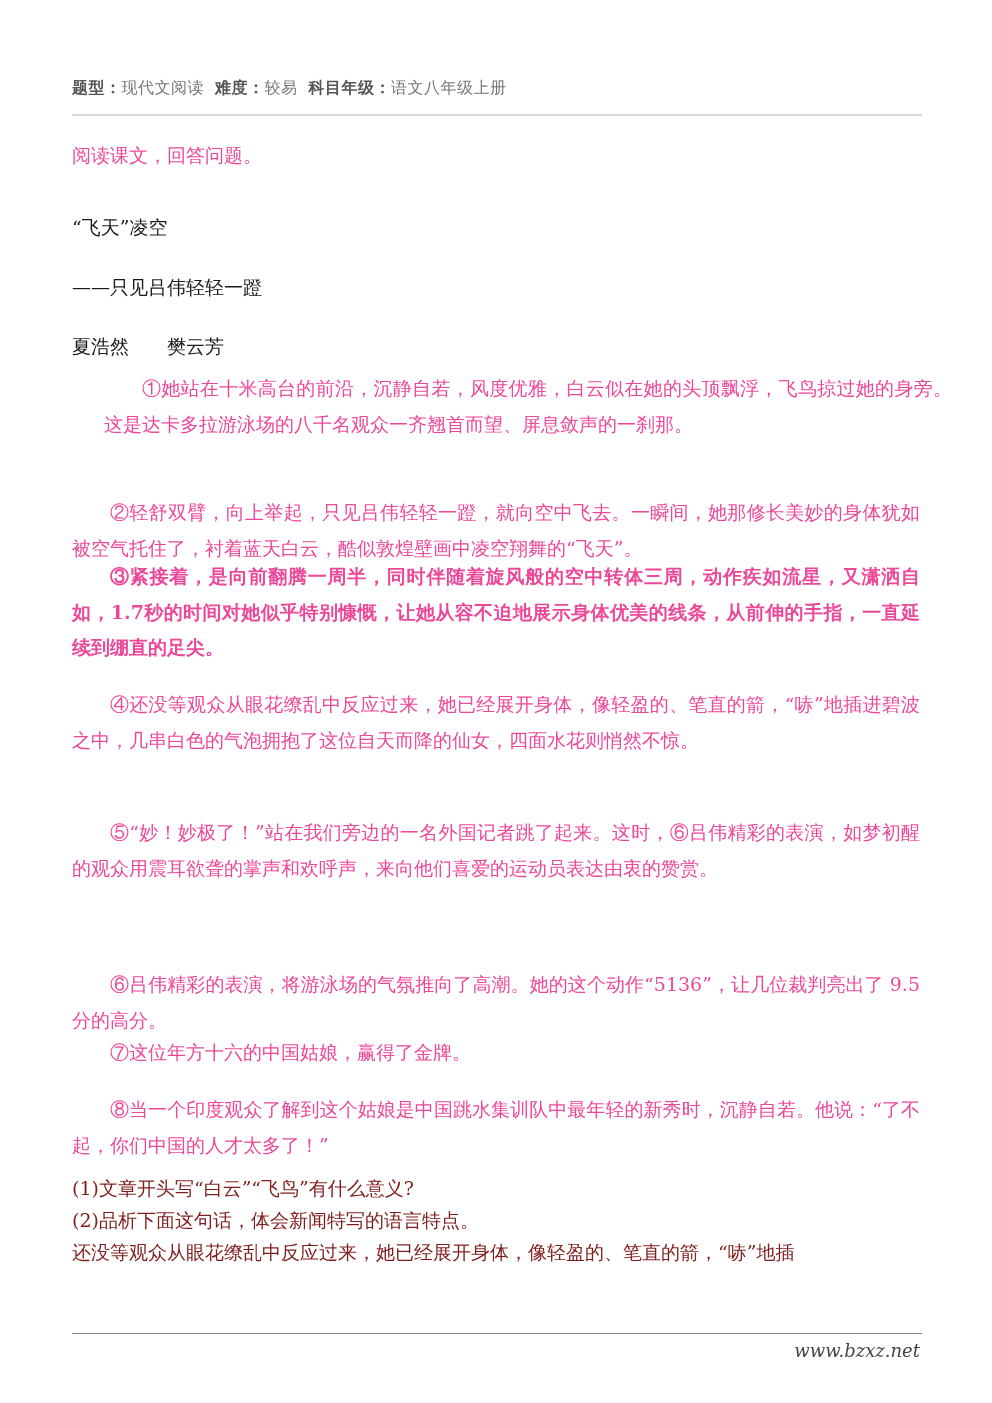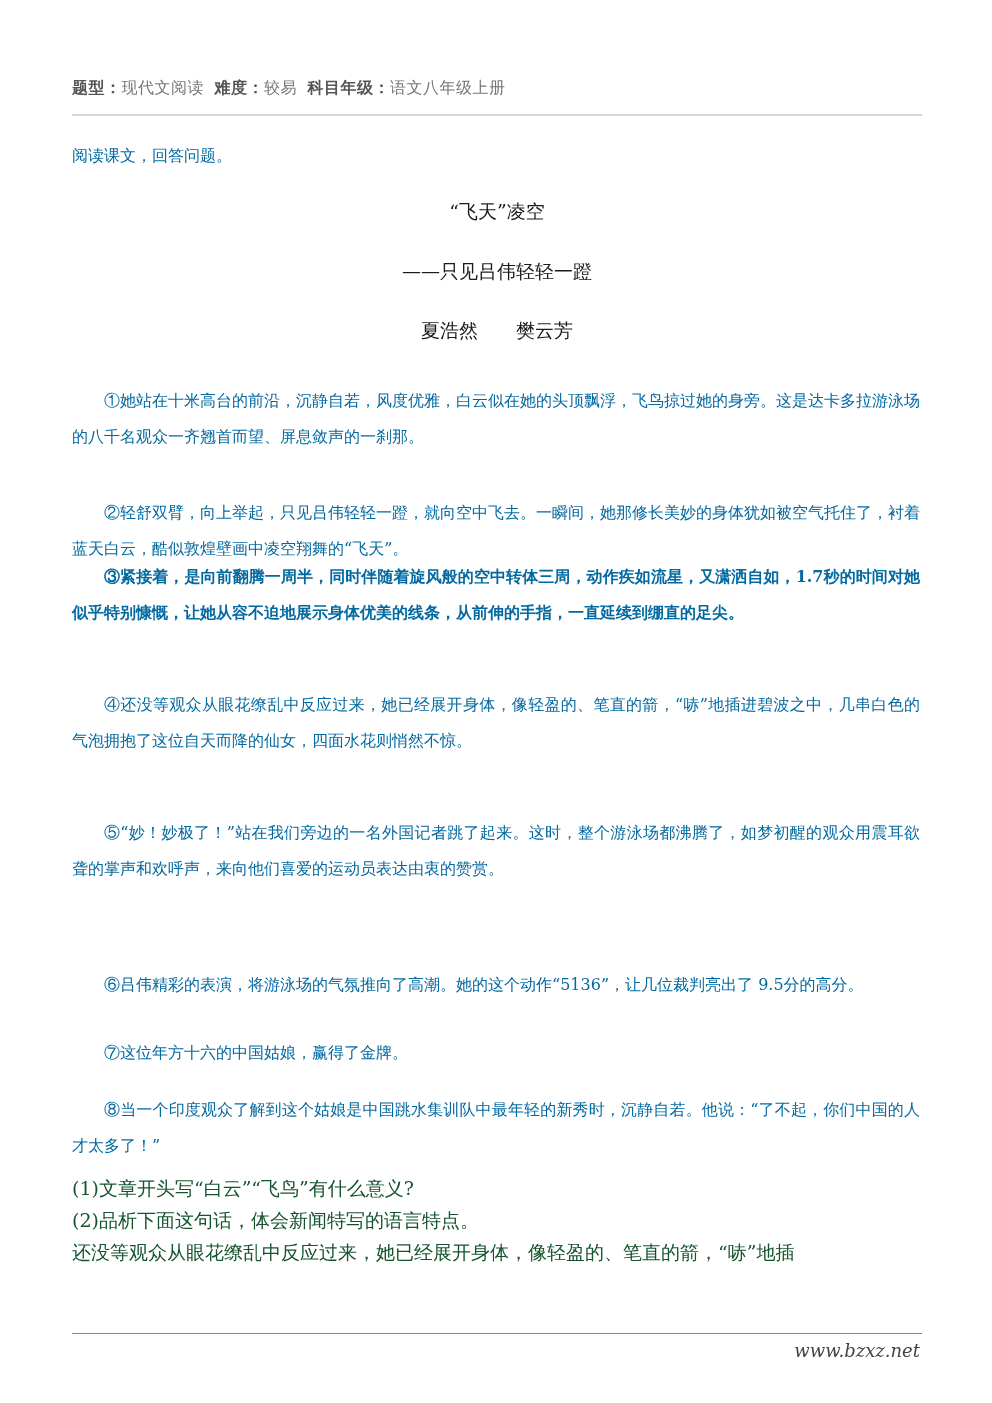--- a/index.html
+++ b/index.html
@@ -1,51 +1,51 @@
 <!DOCTYPE html>
 <html><head>
 <meta charset="utf-8">
 <style>
   html, body { margin: 0; padding: 0; background: #ffffff; }
   body { width: 992px; height: 1403px; position: relative; overflow: hidden;
          font-family: "DejaVu Serif", "Liberation Serif", serif; color: #222; }
   .meta { position: absolute; left: 72px; top: 78px; font-size: 16px; color: #777;
-          font-family: Liberation Serif, serif; letter-spacing: 0.5px; }
+          font-family: Liberation Sans, sans-serif; letter-spacing: 0.5px; }
   .meta b { color: #555; font-weight: bold; }
   .meta .gap { display: inline-block; width: 6px; }
   .hr-top { position: absolute; left: 72px; top: 114px; width: 850px; height: 2px; background: #d8d8d8; }
-  .body-text { position: absolute; left: 72px; width: 848px; font-size: 16px; line-height: 35.5px; color: #0369a1; }
-  .center { position: absolute; left: 72px; width: 850px; text-align: center; font-size: 19px; color: #1a1a1a; }
+  .body-text { position: absolute; left: 72px; width: 848px; font-size: 19px; line-height: 35.5px; color: #ec4899; }
+  .center { position: absolute; left: 72px; width: 850px; font-size: 19px; color: #1a1a1a; margin-top: 16px; }
   .para { text-indent: 2em; text-align: justify; }
-  .q { position: absolute; left: 72px; width: 850px; font-size: 19px; line-height: 32px; color: #14532d; }
+  .q { position: absolute; left: 72px; width: 850px; font-size: 19px; line-height: 32px; color: #7f1d1d; }
   .hr-bottom { position: absolute; left: 72px; top: 1333px; width: 850px; height: 1px; background: #888; }
   .footer { position: absolute; right: 72px; top: 1340px; font-size: 18px; font-style: italic; color: #444;
             font-family: "DejaVu Serif", "Liberation Serif", serif; }
 </style>
 </head>
 <body>
 
 <div class="meta">
   <b>题型：</b><span>现代文阅读</span><span class="gap"></span>
   <b>难度：</b><span>较易</span><span class="gap"></span>
   <b>科目年级：</b><span>语文八年级上册</span>
 </div>
 <div class="hr-top"></div>
 
 <div class="body-text" style="top:138px;">阅读课文，回答问题。</div>
 
 <div class="center" style="top:199px;">“飞天”凌空</div>
 <div class="center" style="top:259px;">——只见吕伟轻轻一蹬</div>
 <div class="center" style="top:318px;">夏浩然　　樊云芳</div>
 
-<div class="body-text para" style="top:383px;">①她站在十米高台的前沿，沉静自若，风度优雅，白云似在她的头顶飘浮，飞鸟掠过她的身旁。这是达卡多拉游泳场的八千名观众一齐翘首而望、屏息敛声的一刹那。</div>
+<div class="body-text para" style="top:371px;margin-left:32px;">①她站在十米高台的前沿，沉静自若，风度优雅，白云似在她的头顶飘浮，飞鸟掠过她的身旁。这是达卡多拉游泳场的八千名观众一齐翘首而望、屏息敛声的一刹那。</div>
 <div class="body-text para" style="top:495px;">②轻舒双臂，向上举起，只见吕伟轻轻一蹬，就向空中飞去。一瞬间，她那修长美妙的身体犹如被空气托住了，衬着蓝天白云，酷似敦煌壁画中凌空翔舞的“飞天”。</div>
 <div class="body-text para" style="top:559px;font-weight:bold;">③紧接着，是向前翻腾一周半，同时伴随着旋风般的空中转体三周，动作疾如流星，又潇洒自如，1.7秒的时间对她似乎特别慷慨，让她从容不迫地展示身体优美的线条，从前伸的手指，一直延续到绷直的足尖。</div>
 <div class="body-text para" style="top:687px;">④还没等观众从眼花缭乱中反应过来，她已经展开身体，像轻盈的、笔直的箭，“哧”地插进碧波之中，几串白色的气泡拥抱了这位自天而降的仙女，四面水花则悄然不惊。</div>
-<div class="body-text para" style="top:815px;">⑤“妙！妙极了！”站在我们旁边的一名外国记者跳了起来。这时，整个游泳场都沸腾了，如梦初醒的观众用震耳欲聋的掌声和欢呼声，来向他们喜爱的运动员表达由衷的赞赏。</div>
+<div class="body-text para" style="top:815px;">⑤“妙！妙极了！”站在我们旁边的一名外国记者跳了起来。这时，⑥吕伟精彩的表演，如梦初醒的观众用震耳欲聋的掌声和欢呼声，来向他们喜爱的运动员表达由衷的赞赏。</div>
 <div class="body-text para" style="top:943px;margin-top:24px;">⑥吕伟精彩的表演，将游泳场的气氛推向了高潮。她的这个动作“5136”，让几位裁判亮出了 9.5分的高分。</div>
 <div class="body-text para" style="top:1035px;">⑦这位年方十六的中国姑娘，赢得了金牌。</div>
 <div class="body-text para" style="top:1092px;">⑧当一个印度观众了解到这个姑娘是中国跳水集训队中最年轻的新秀时，沉静自若。他说：“了不起，你们中国的人才太多了！”</div>
 
 <div class="q" style="top:1172px;">(1)文章开头写“白云”“飞鸟”有什么意义?</div>
 <div class="q" style="top:1204px;">(2)品析下面这句话，体会新闻特写的语言特点。</div>
 <div class="q" style="top:1236px; white-space:nowrap; overflow:hidden;">还没等观众从眼花缭乱中反应过来，她已经展开身体，像轻盈的、笔直的箭，“哧”地插</div>
 
 <div class="hr-bottom"></div>
 <div class="footer">www.bzxz.net</div>

